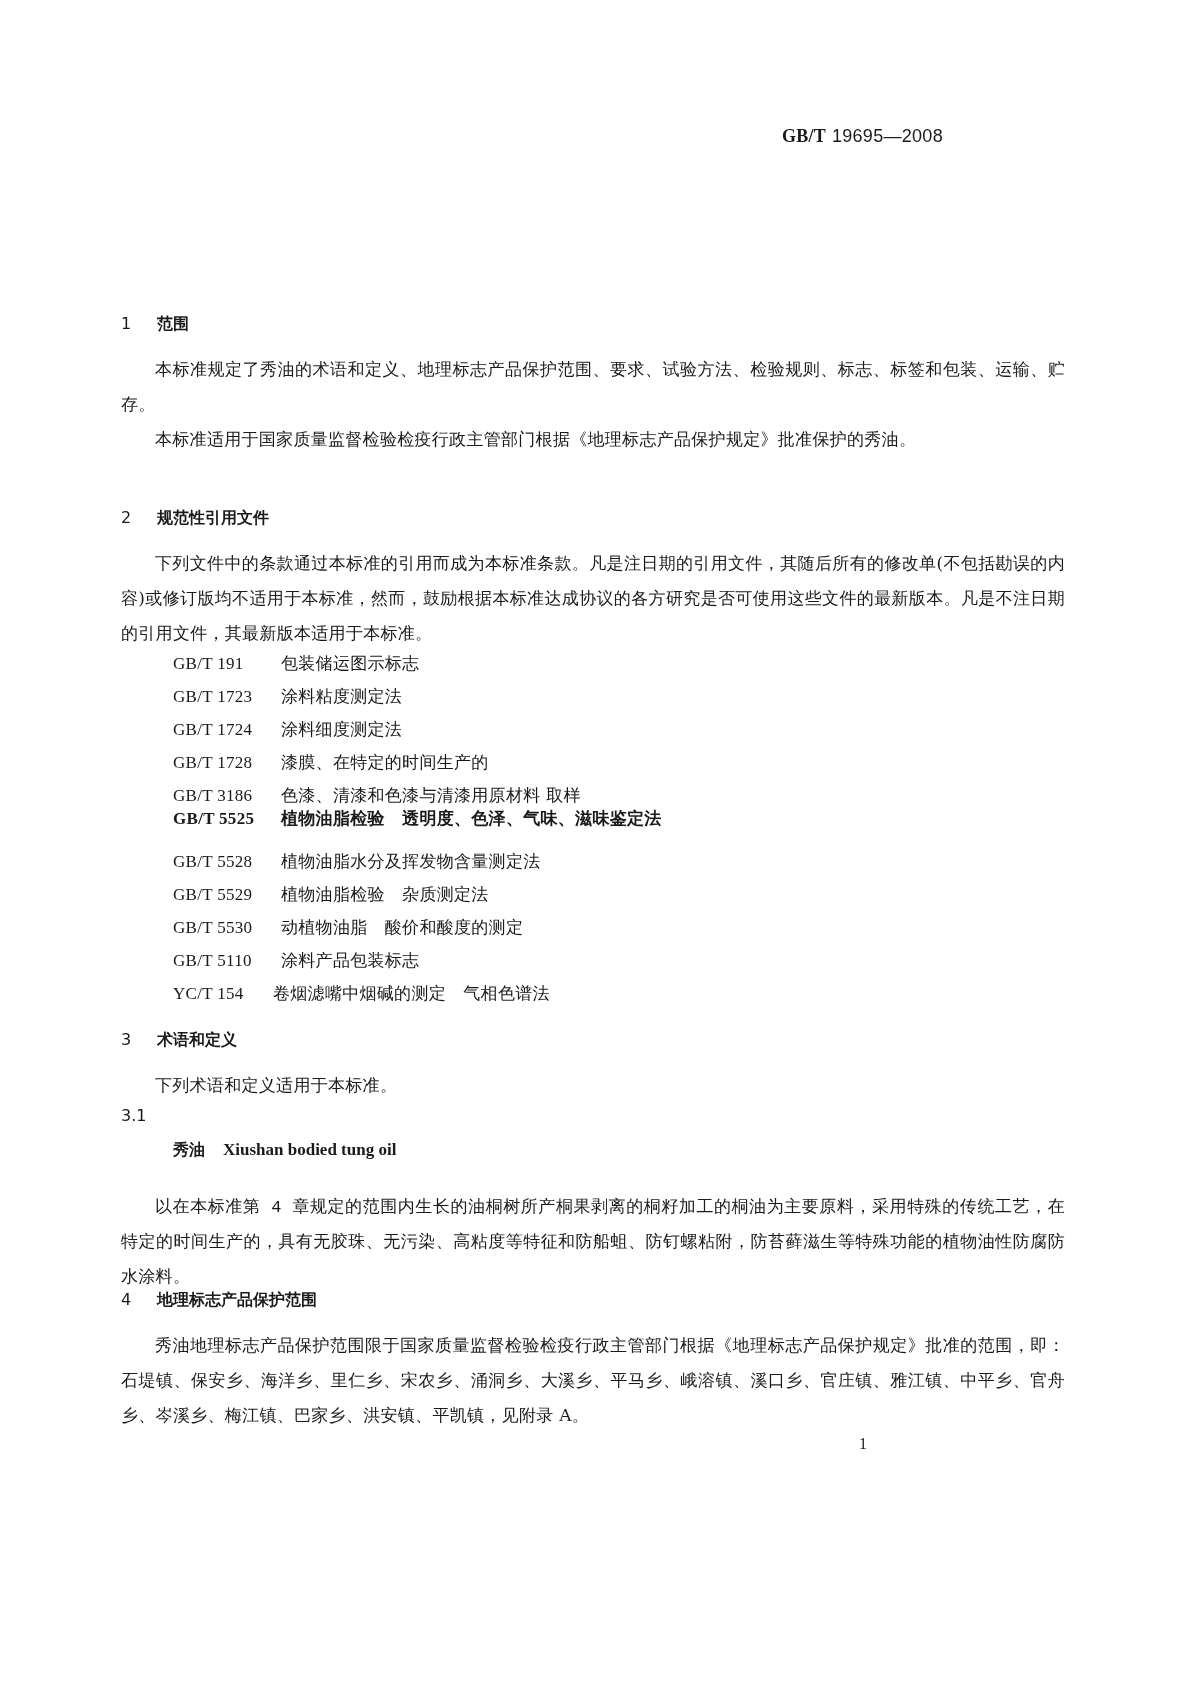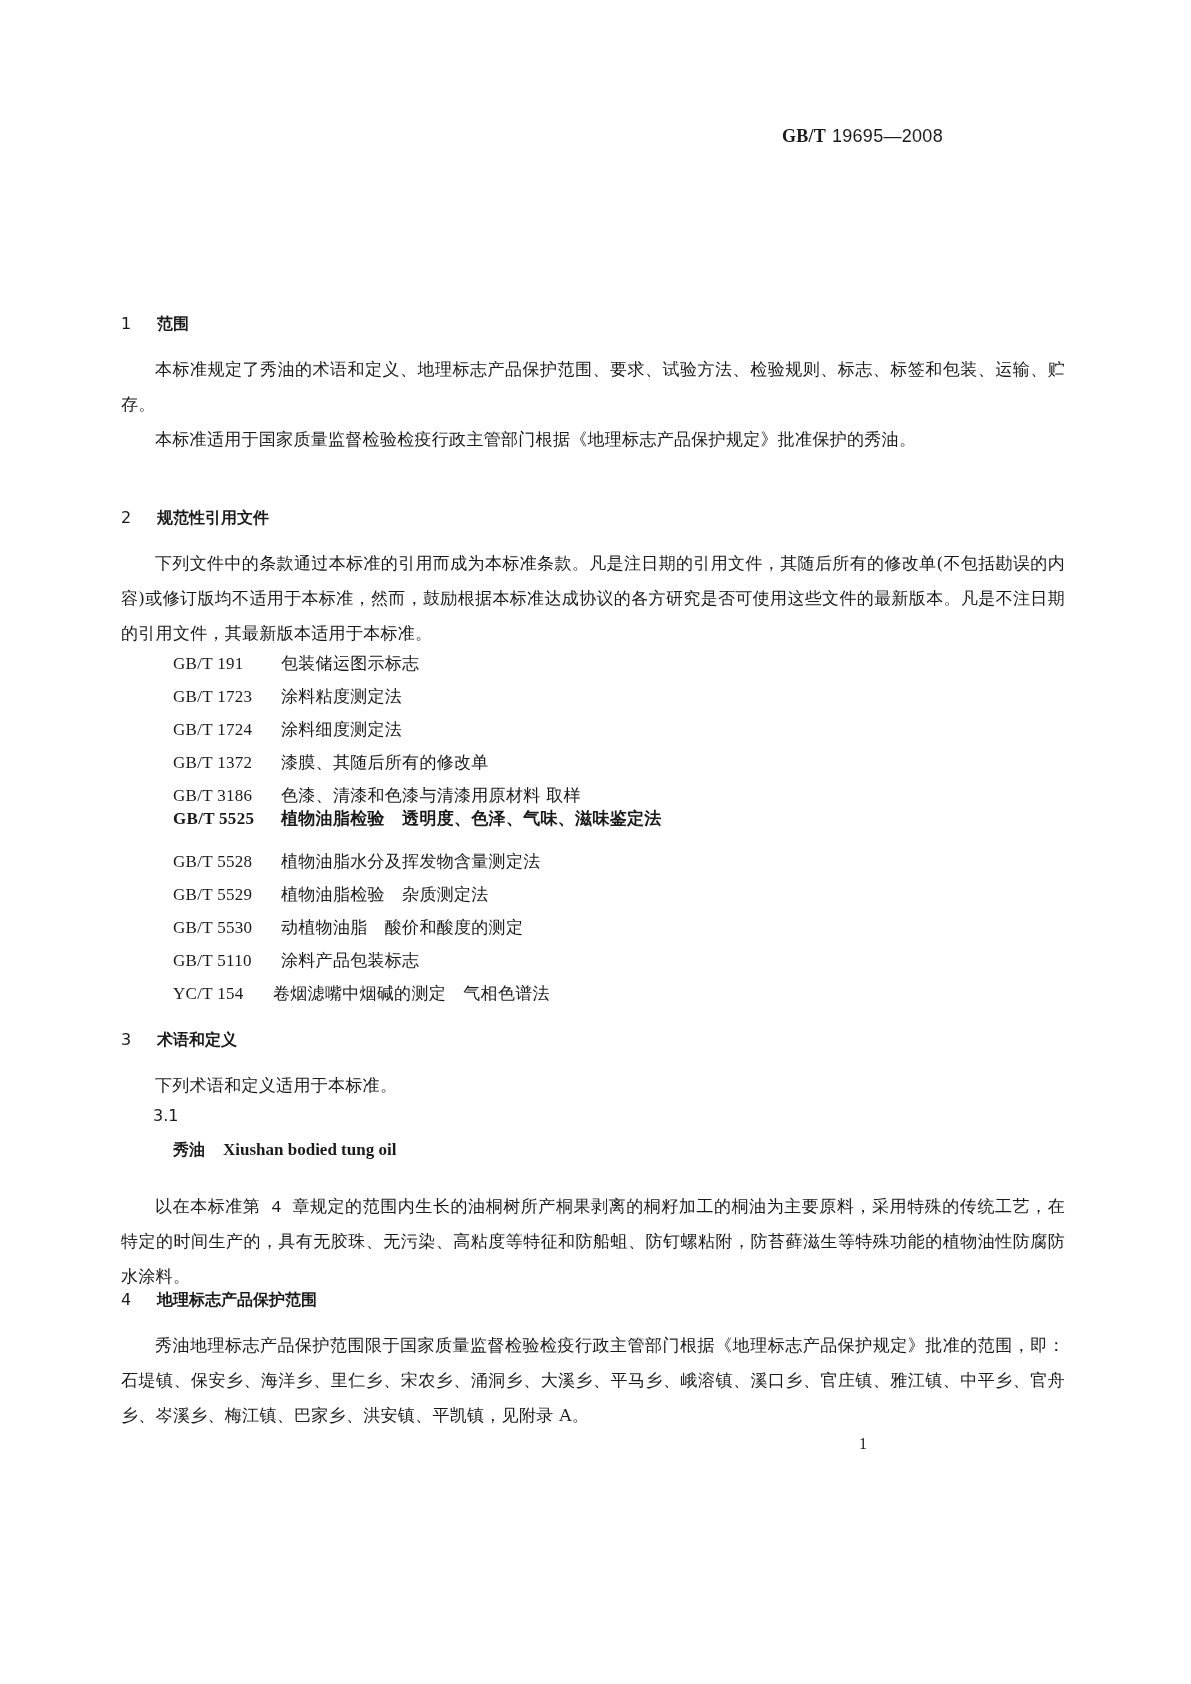--- a/index.html
+++ b/index.html
@@ -65,34 +65,34 @@
   <div class="p" style="top:422px;">本标准适用于国家质量监督检验检疫行政主管部门根据《地理标志产品保护规定》批准保护的秀油。</div>
 
   <div class="h" style="top:508px;">
     <span class="n">2</span><span>规范性引用文件</span>
   </div>
   <div class="p" style="top:546px;">下列文件中的条款通过本标准的引用而成为本标准条款。凡是注日期的引用文件，其随后所有的修改单(不包括勘误的内容)或修订版均不适用于本标准，然而，鼓励根据本标准达成协议的各方研究是否可使用这些文件的最新版本。凡是不注日期的引用文件，其最新版本适用于本标准。</div>
 
   <div class="ref" style="top:652px;"><span class="code">GB/T 191</span><span>包装储运图示标志</span></div>
   <div class="ref" style="top:685px;"><span class="code">GB/T 1723</span><span>涂料粘度测定法</span></div>
   <div class="ref" style="top:718px;"><span class="code">GB/T 1724</span><span>涂料细度测定法</span></div>
-  <div class="ref" style="top:751px;"><span class="code">GB/T 1372</span><span>漆膜、其随后所有的修改单</span></div>
+  <div class="ref" style="top:751px;"><span class="code">GB/T 1728</span><span>漆膜、在特定的时间生产的</span></div>
   <div class="ref" style="top:784px;"><span class="code">GB/T 3186</span><span>色漆、清漆和色漆与清漆用原材料 取样</span></div>
   <div class="ref" style="top:807px;font-weight:bold;"><span class="code">GB/T 5525</span><span>植物油脂检验　透明度、色泽、气味、滋味鉴定法</span></div>
   <div class="ref" style="top:850px;"><span class="code">GB/T 5528</span><span>植物油脂水分及挥发物含量测定法</span></div>
   <div class="ref" style="top:883px;"><span class="code">GB/T 5529</span><span>植物油脂检验　杂质测定法</span></div>
   <div class="ref" style="top:916px;"><span class="code">GB/T 5530</span><span>动植物油脂　酸价和酸度的测定</span></div>
   <div class="ref" style="top:949px;"><span class="code">GB/T 5110</span><span>涂料产品包装标志</span></div>
   <div class="ref" style="top:982px;"><span class="code" style="min-width:100px;">YC/T 154</span><span>卷烟滤嘴中烟碱的测定　气相色谱法</span></div>
 
   <div class="h" style="top:1030px;">
     <span class="n">3</span><span>术语和定义</span>
   </div>
   <div class="p" style="top:1068px;">下列术语和定义适用于本标准。</div>
-  <div class="term-no" style="top:1106px;margin-left:32px;">3.1</div>
+  <div class="term-no" style="top:1106px;">3.1</div>
   <div class="term" style="top:1140px;">
     <span>秀油</span><span class="en">Xiushan bodied tung oil</span>
   </div>
   <div class="p" style="top:1190px;font-family:Liberation Mono, monospace;">以在本标准第 4 章规定的范围内生长的油桐树所产桐果剥离的桐籽加工的桐油为主要原料，采用特殊的传统工艺，在特定的时间生产的，具有无胶珠、无污染、高粘度等特征和防船蛆、防钉螺粘附，防苔藓滋生等特殊功能的植物油性防腐防水涂料。</div>
 
   <div class="h" style="top:1290px;">
     <span class="n">4</span><span>地理标志产品保护范围</span>
   </div>
   <div class="p" style="top:1328px;">秀油地理标志产品保护范围限于国家质量监督检验检疫行政主管部门根据《地理标志产品保护规定》批准的范围，即：石堤镇、保安乡、海洋乡、里仁乡、宋农乡、涌洞乡、大溪乡、平马乡、峨溶镇、溪口乡、官庄镇、雅江镇、中平乡、官舟乡、岑溪乡、梅江镇、巴家乡、洪安镇、平凯镇，见附录 A。</div>
 

